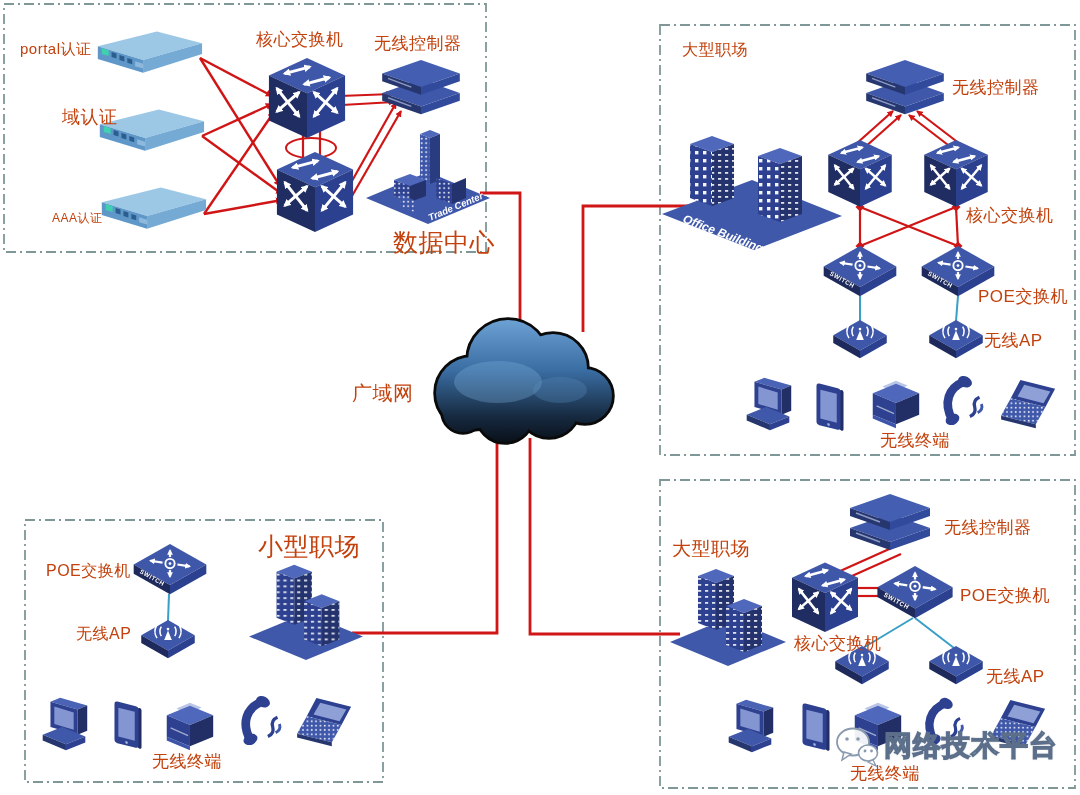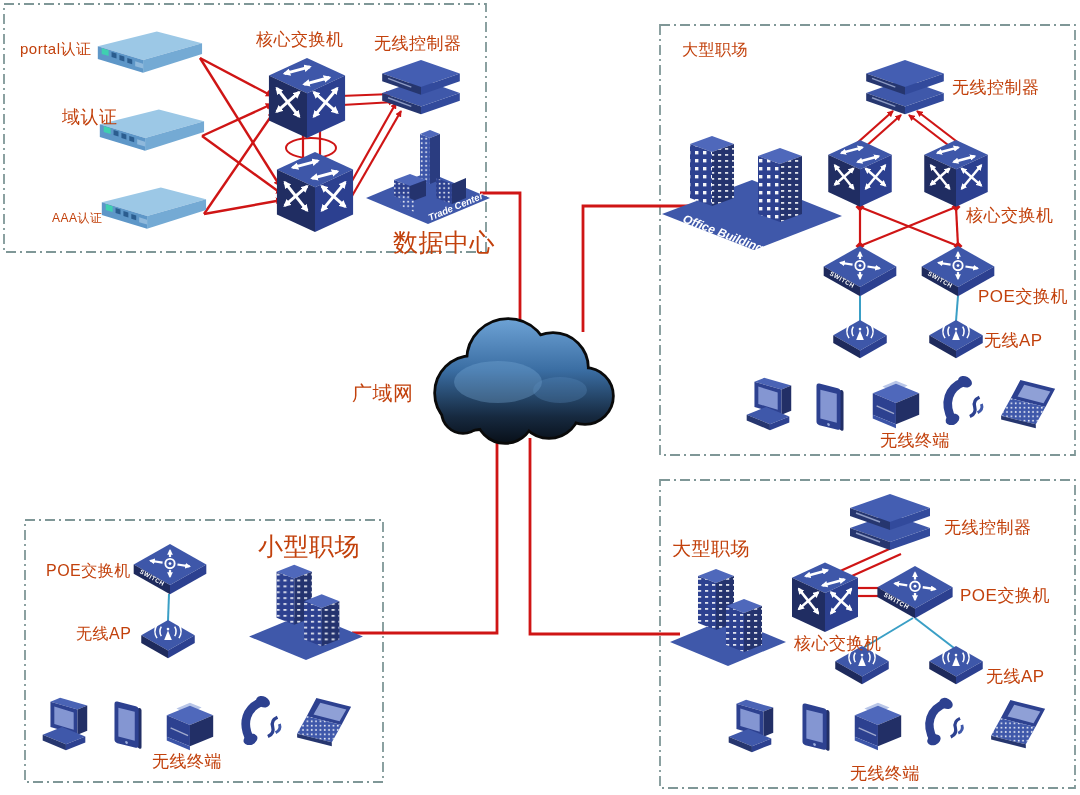--- a/index.html
+++ b/index.html
@@ -358,14 +358,27 @@
 <div class="lbl" style="left:76px;top:624px;font-size:16px">无线AP</div>
 <div class="lbl" style="left:152px;top:750px;font-size:17px">无线终端</div>
 
 <div class="lbl" style="left:672px;top:536px;font-size:19px">大型职场</div>
 <div class="lbl" style="left:944px;top:516px;font-size:17px">无线控制器</div>
 <div class="lbl" style="left:794px;top:632px;font-size:17px">核心交换机</div>
 <div class="lbl" style="left:960px;top:584px;font-size:17px">POE交换机</div>
 <div class="lbl" style="left:986px;top:665px;font-size:17px">无线AP</div>
 <div class="lbl" style="left:850px;top:762px;font-size:17px">无线终端</div>
 
-
+<div class="watermark">
+  <svg width="46" height="44" viewBox="0 0 46 44">
+    <ellipse cx="19" cy="18" rx="16" ry="13.5" fill="#fff" fill-opacity="0.92" stroke="#8a9aae" stroke-width="1.8"></ellipse>
+    <polygon points="10,28 8,36 17,30" fill="#fff" fill-opacity="0.92" stroke="#8a9aae" stroke-width="1.5"></polygon>
+    <circle cx="13" cy="15" r="1.8" fill="#8a9aae"></circle>
+        <circle cx="24" cy="15" r="1.8" fill="#8a9aae"></circle>
+    <ellipse cx="34" cy="29" rx="9.5" ry="8" fill="#fff" fill-opacity="0.92" stroke="#8a9aae" stroke-width="1.6"></ellipse>
+    <polygon points="39,36 42,42 34,38" fill="#fff" fill-opacity="0.92" stroke="#8a9aae" stroke-width="1.3"></polygon>
+    <circle cx="31" cy="27" r="1.4" fill="#8a9aae"></circle>
+        <circle cx="37.5" cy="27" r="1.4" fill="#8a9aae"></circle>
+  </svg>
+  <span>网络技术平台</span>
 </div>
 
+</div>
+
 </body></html>

